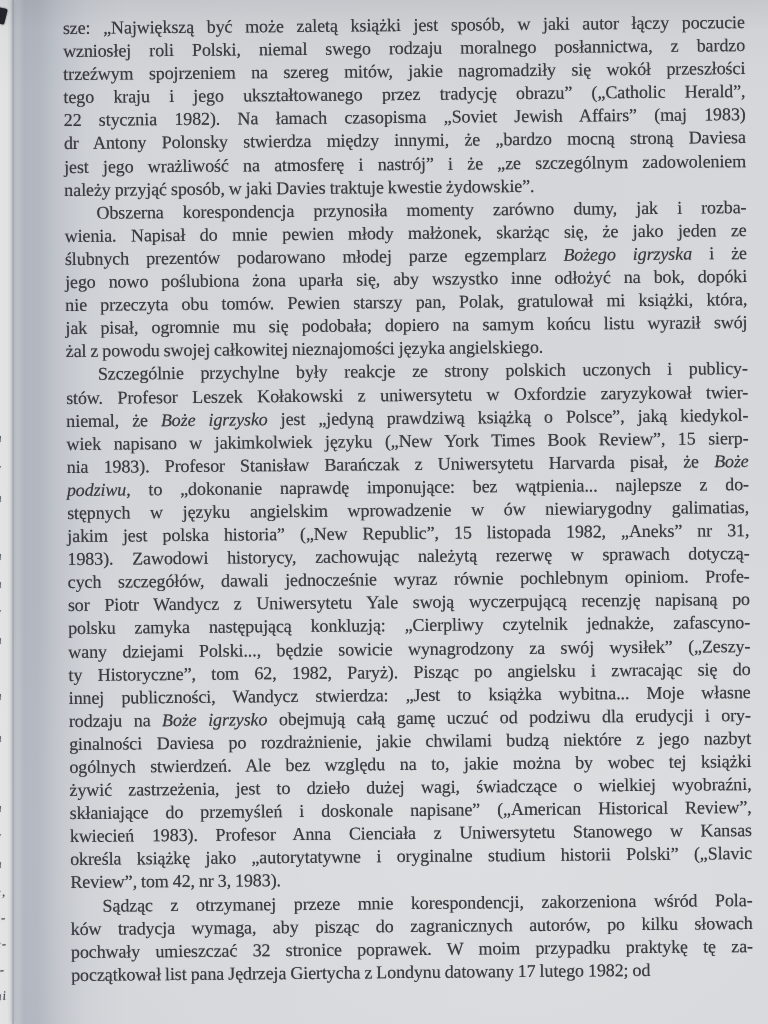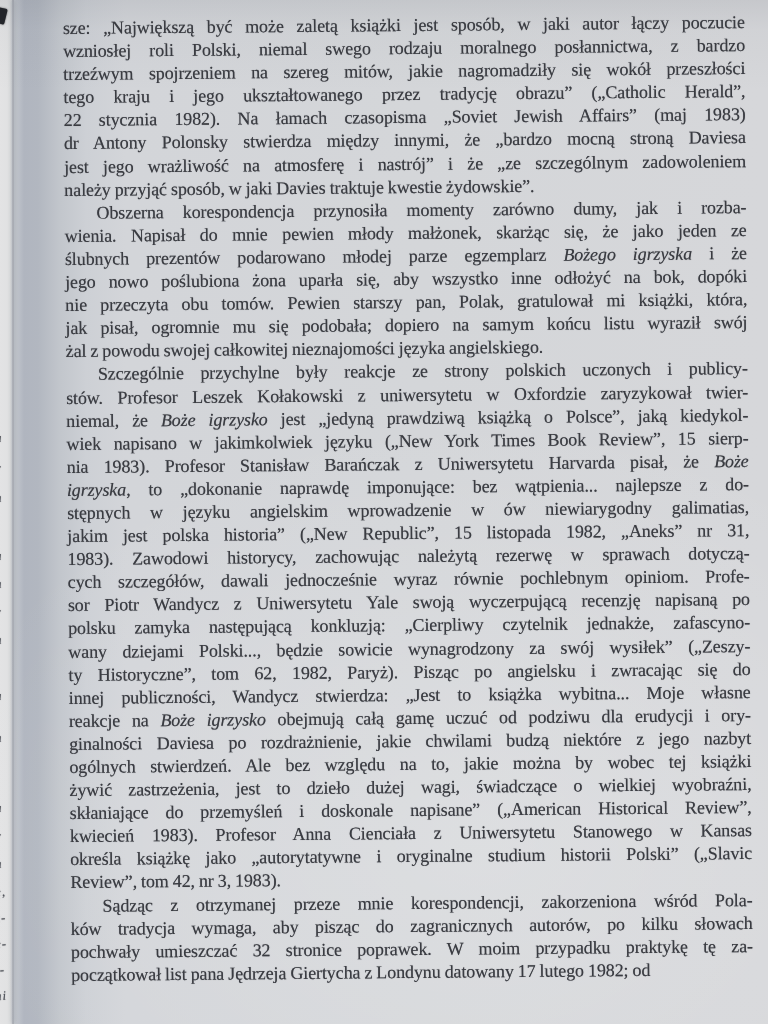--- a/index.html
+++ b/index.html
@@ -89,31 +89,31 @@
       <div class="line"><span>ślubnych prezentów podarowano młodej parze egzemplarz </span><i>Bożego igrzyska</i><span> i że</span></div>
       <div class="line"><span>jego nowo poślubiona żona uparła się, aby wszystko inne odłożyć na bok, dopóki</span></div>
       <div class="line"><span>nie przeczyta obu tomów. Pewien starszy pan, Polak, gratulował mi książki, która,</span></div>
       <div class="line"><span>jak pisał, ogromnie mu się podobała; dopiero na samym końcu listu wyraził swój</span></div>
       <div class="line noj"><span>żal z powodu swojej całkowitej nieznajomości języka angielskiego.</span></div>
       <div class="line ind"><span>Szczególnie przychylne były reakcje ze strony polskich uczonych i publicy-</span></div>
       <div class="line"><span>stów. Profesor Leszek Kołakowski z uniwersytetu w Oxfordzie zaryzykował twier-</span></div>
       <div class="line"><span>niemal, że </span><i>Boże igrzysko</i><span> jest „jedyną prawdziwą książką o Polsce”, jaką kiedykol-</span></div>
       <div class="line"><span>wiek napisano w jakimkolwiek języku („New York Times Book Review”, 15 sierp-</span></div>
       <div class="line"><span>nia 1983). Profesor Stanisław Barańczak z Uniwersytetu Harvarda pisał, że </span><i>Boże</i></div>
-      <div class="line"><i>igrzyska</i><span>, to „dokonanie naprawdę imponujące: bez wątpienia... najlepsze z do-</span></div>
+      <div class="line"><i>podziwu</i><span>, to „dokonanie naprawdę imponujące: bez wątpienia... najlepsze z do-</span></div>
       <div class="line"><span>stępnych w języku angielskim wprowadzenie w ów niewiarygodny galimatias,</span></div>
       <div class="line"><span>jakim jest polska historia” („New Republic”, 15 listopada 1982, „Aneks” nr 31,</span></div>
       <div class="line"><span>1983). Zawodowi historycy, zachowując należytą rezerwę w sprawach dotyczą-</span></div>
       <div class="line"><span>cych szczegółów, dawali jednocześnie wyraz równie pochlebnym opiniom. Profe-</span></div>
       <div class="line"><span>sor Piotr Wandycz z Uniwersytetu Yale swoją wyczerpującą recenzję napisaną po</span></div>
       <div class="line"><span>polsku zamyka następującą konkluzją: „Cierpliwy czytelnik jednakże, zafascyno-</span></div>
       <div class="line"><span>wany dziejami Polski..., będzie sowicie wynagrodzony za swój wysiłek” („Zeszy-</span></div>
       <div class="line"><span>ty Historyczne”, tom 62, 1982, Paryż). Pisząc po angielsku i zwracając się do</span></div>
       <div class="line"><span>innej publiczności, Wandycz stwierdza: „Jest to książka wybitna... Moje własne</span></div>
-      <div class="line"><span>reakcje na </span><i>Boże igrzysko</i><span> obejmują całą gamę uczuć od podziwu dla erudycji i ory-</span></div>
+      <div class="line"><span>rodzaju na </span><i>Boże igrzysko</i><span> obejmują całą gamę uczuć od podziwu dla erudycji i ory-</span></div>
       <div class="line"><span>ginalności Daviesa po rozdrażnienie, jakie chwilami budzą niektóre z jego nazbyt</span></div>
       <div class="line"><span>ogólnych stwierdzeń. Ale bez względu na to, jakie można by wobec tej książki</span></div>
       <div class="line"><span>żywić zastrzeżenia, jest to dzieło dużej wagi, świadczące o wielkiej wyobraźni,</span></div>
       <div class="line"><span>skłaniające do przemyśleń i doskonale napisane” („American Historical Review”,</span></div>
       <div class="line"><span>kwiecień 1983). Profesor Anna Cienciała z Uniwersytetu Stanowego w Kansas</span></div>
       <div class="line"><span>określa książkę jako „autorytatywne i oryginalne studium historii Polski” („Slavic</span></div>
       <div class="line noj"><span>Review”, tom 42, nr 3, 1983).</span></div>
       <div class="line ind"><span>Sądząc z otrzymanej przeze mnie korespondencji, zakorzeniona wśród Pola-</span></div>
       <div class="line"><span>ków tradycja wymaga, aby pisząc do zagranicznych autorów, po kilku słowach</span></div>
       <div class="line"><span>pochwały umieszczać 32 stronice poprawek. W moim przypadku praktykę tę za-</span></div>

